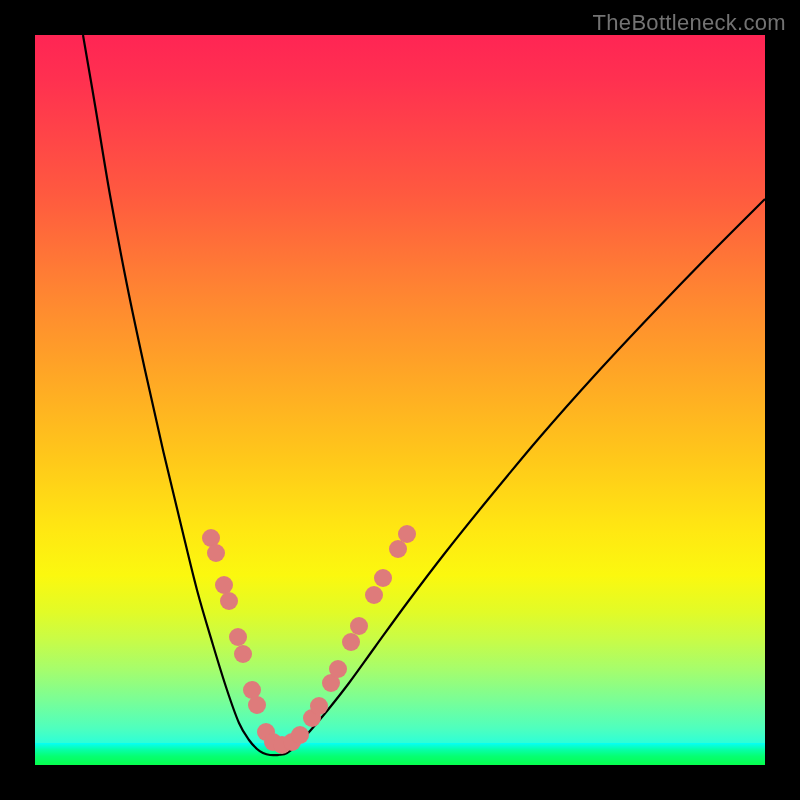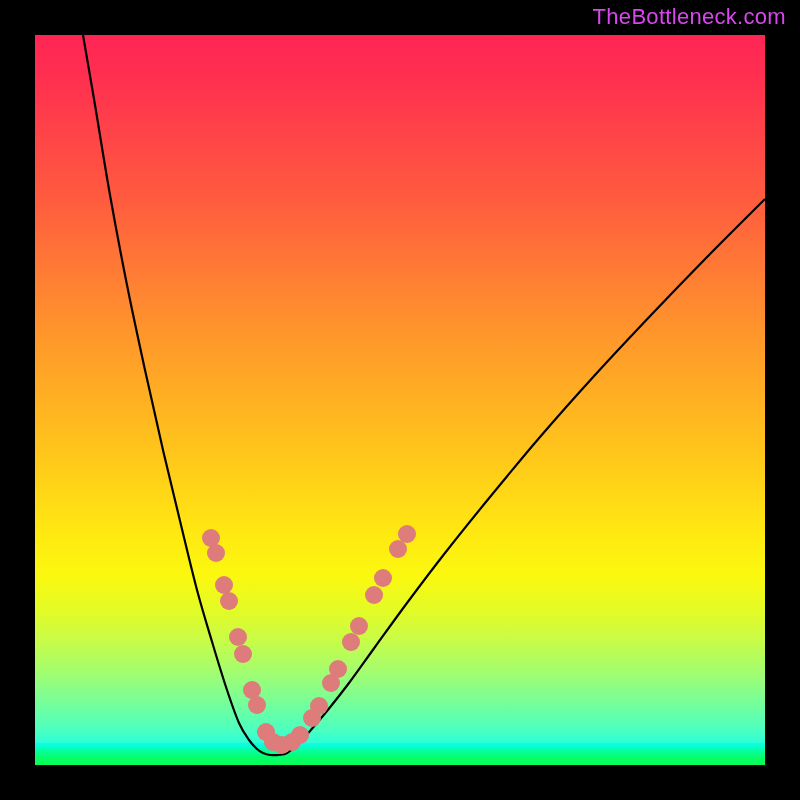--- a/index.html
+++ b/index.html
@@ -44,23 +44,23 @@
     bottom: 0;
     height: 22px;
     background: linear-gradient(to bottom,
       #06fff6 0%,
       #07ffa8 30%,
       #06ff72 60%,
       #06ff4e 100%);
   }
   .watermark {
     position: absolute;
-    top: 4px;
+    top: 10px;
     right: 14px;
-    color: #d946ef;
+    color: #737373;
     font-size: 22px;
     letter-spacing: 0.3px;
   }
   svg.curves {
     position: absolute;
     inset: 0;
     width: 100%;
     height: 100%;
   }
   .curve { fill: none; stroke: #000; stroke-width: 2.2; }

